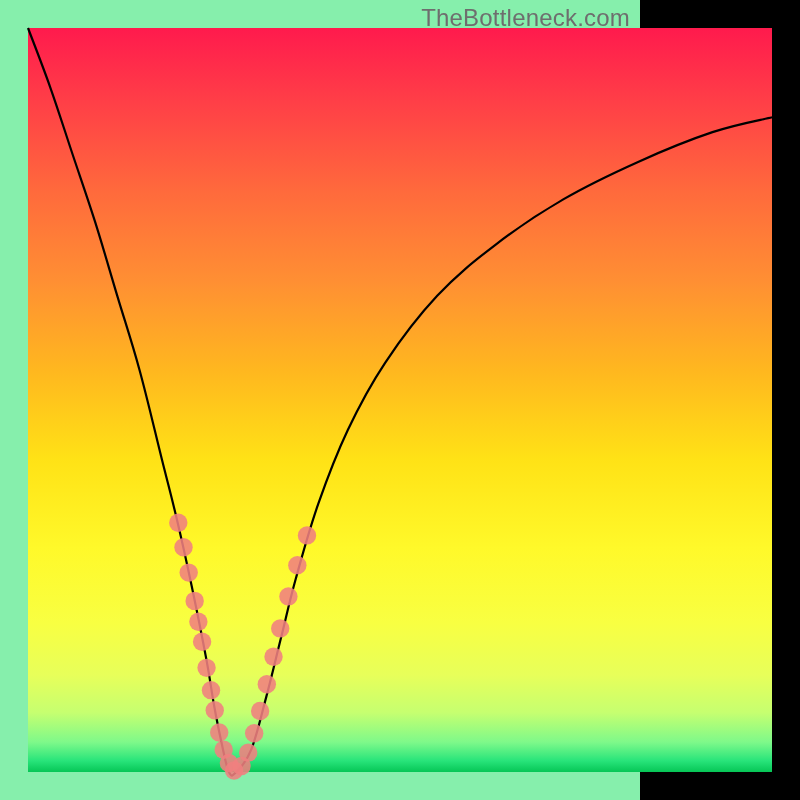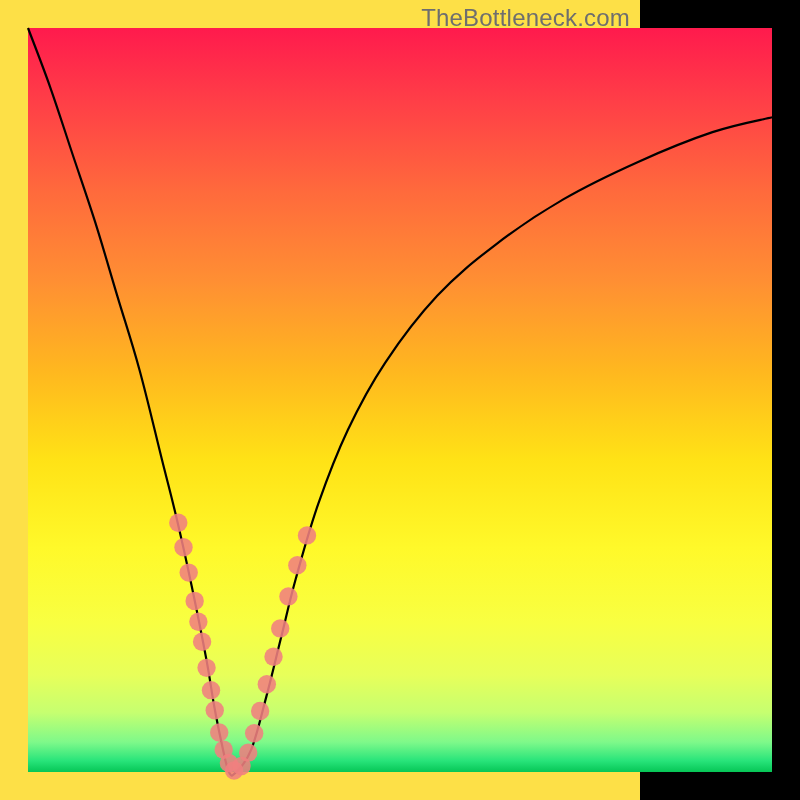--- a/index.html
+++ b/index.html
@@ -8,21 +8,21 @@
     width: 800px;
     height: 800px;
     overflow: hidden;
     background: #000;
     font-family: Arial, Helvetica, sans-serif;
   }
   .frame {
     position: relative;
     width: 640px;
     height: 800px;
-    background: #fde047;
+    background: #86efac;
   }
   .plot {
     position: absolute;
     left: 28px;
     top: 28px;
     width: 744px;
     height: 744px;
     background: linear-gradient(to bottom,
       #ff1a4d 0%,
       #ff3f47 10%,

